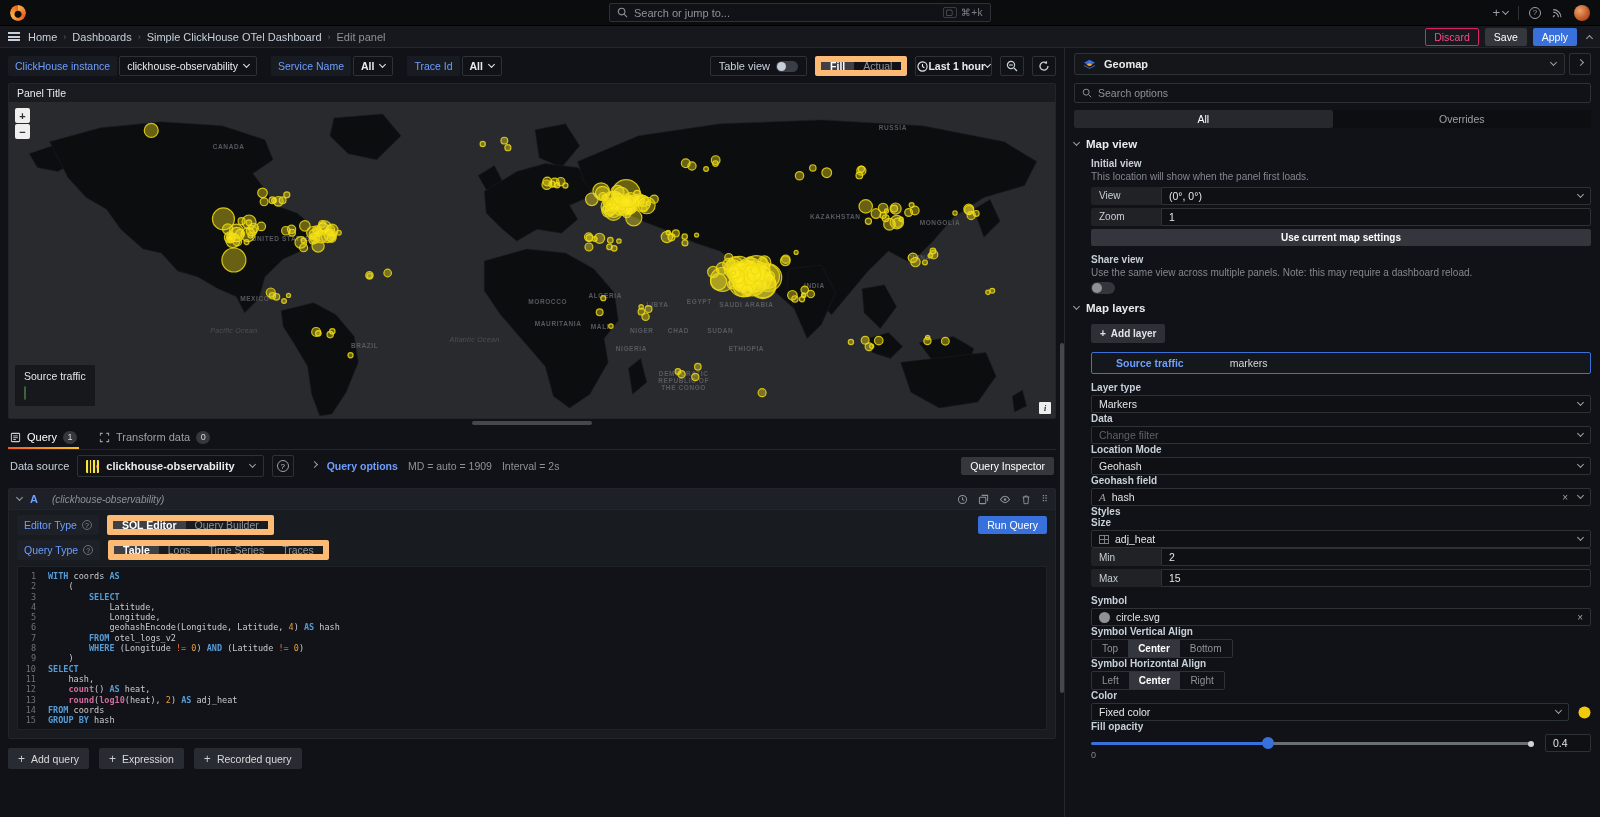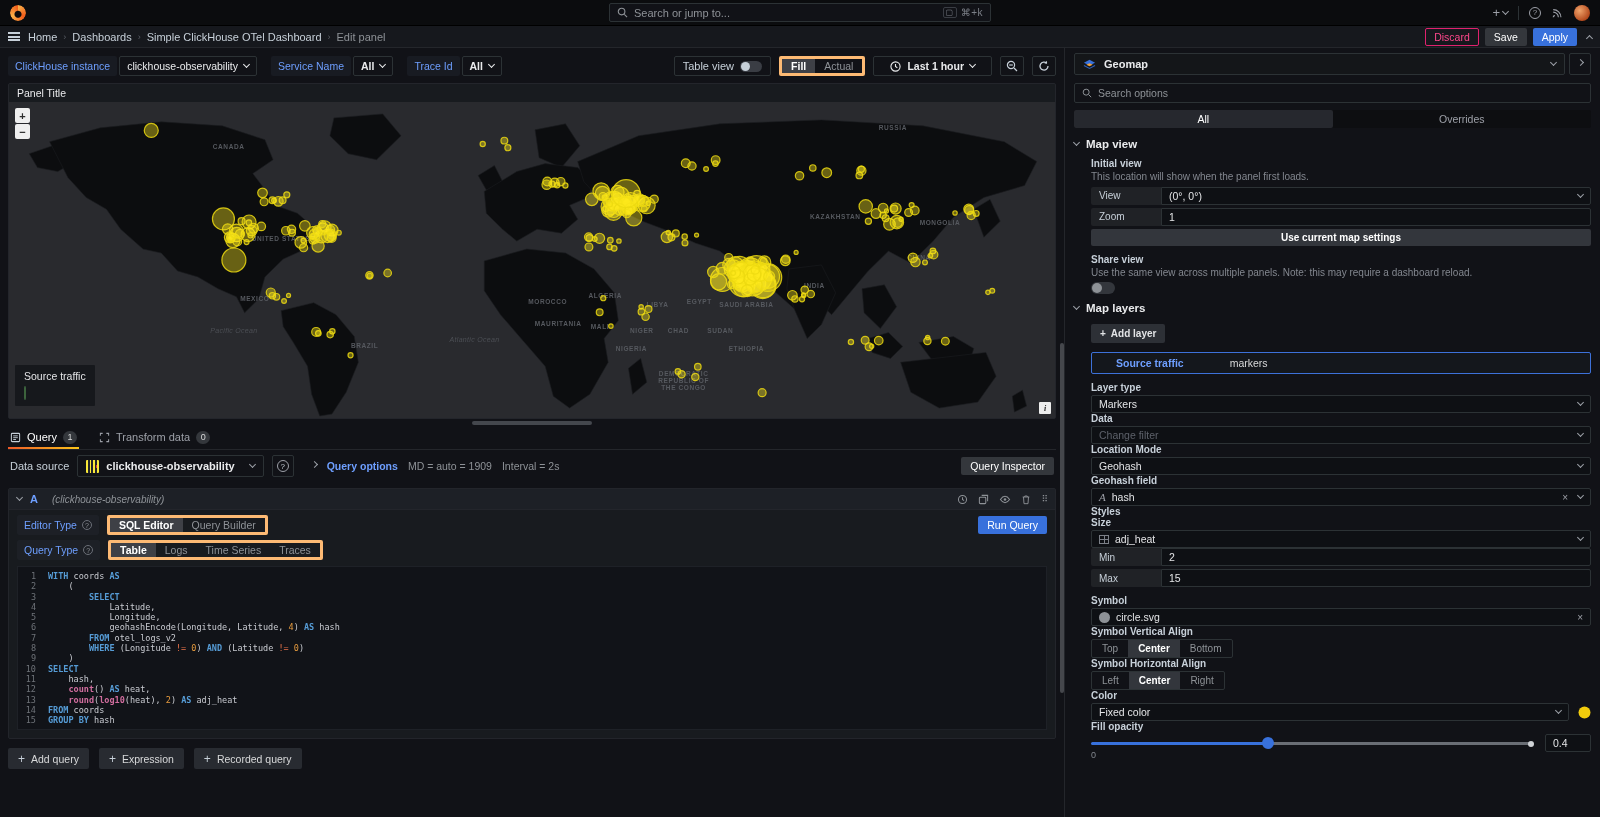--- a/index.html
+++ b/index.html
@@ -45,24 +45,24 @@
 
   
   .varbar{height:26px;display:flex;align-items:center;gap:14px;margin-bottom:4px}
   .vargroup{display:flex;align-items:center;gap:2px}
   .varlabel{height:20px;display:flex;align-items:center;padding:0 7px;background:#181b22;border-radius:2px;color:#6e9fff;font-size:10.5px}
   .varvalue{height:20px;display:flex;align-items:center;gap:6px;padding:0 7px;border:1px solid #2c3235;border-radius:2px;background:#111217;color:#eaebed;font-size:10.5px}
   .viewctrls{margin-left:auto;display:flex;align-items:flex-end;gap:8px}
   .tvtoggle{display:flex;align-items:center;gap:6px;border:1px solid #2c3235;border-radius:2px;height:20px;padding:0 8px;color:#c7d0d9}
   .switch{width:22px;height:11px;border-radius:6px;background:#3a3d44;position:relative}
   .switch:after{content:"";position:absolute;width:9px;height:9px;border-radius:50%;background:#c7d0d9;top:1px;left:1px}
-  .segwrap{display:flex;border:3px solid #fdba74;border-radius:2px;height:20px;overflow:hidden}
+  .segwrap{display:flex;border:6px solid #fdba74;border-radius:2px;height:20px;overflow:hidden}
   .seg{padding:0 9px;display:flex;align-items:center;color:#8e9297;font-size:10.5px;cursor:pointer}
   .seg.active{background:#3e4046;color:#fff;font-weight:bold}
-  .timebox{display:flex;align-items:center;gap:6px;border:1px solid #2c3235;border-radius:2px;height:20px;padding:0 16px;color:#eaebed;font-weight:bold;font-size:10.5px}
+  .timebox{display:flex;align-items:center;border:1px solid #2c3235;border-radius:2px;height:20px;padding:0 1px;color:#eaebed;font-weight:bold;font-size:10.5px}
   .iconbtn{width:24px;height:20px;border:1px solid #2c3235;border-radius:2px;display:flex;align-items:center;justify-content:center;color:#c7d0d9}
 
   
   .panel{height:336px;background:#181b1f;border:1px solid #23252b;border-radius:2px;display:flex;flex-direction:column}
   .panelheader{height:18px;display:flex;align-items:center;padding:0 8px;font-size:10.5px;color:#eaebed}
   .mapwrap{flex:1;position:relative;background:#292a2e;overflow:hidden}
   .mapwrap svg.world{position:absolute;inset:0;width:100%;height:100%}
   .maplabel{position:absolute;transform:translate(-50%,-50%);color:#56595f;font-size:6.5px;letter-spacing:.6px;text-transform:uppercase;white-space:nowrap;font-weight:bold}
   .maplabel.wrap{white-space:normal;width:64px;text-align:center;line-height:7px}
   .maplabel.ocean{font-style:italic;text-transform:none;color:#4c4f55;font-size:7px;font-weight:normal;letter-spacing:.3px}

